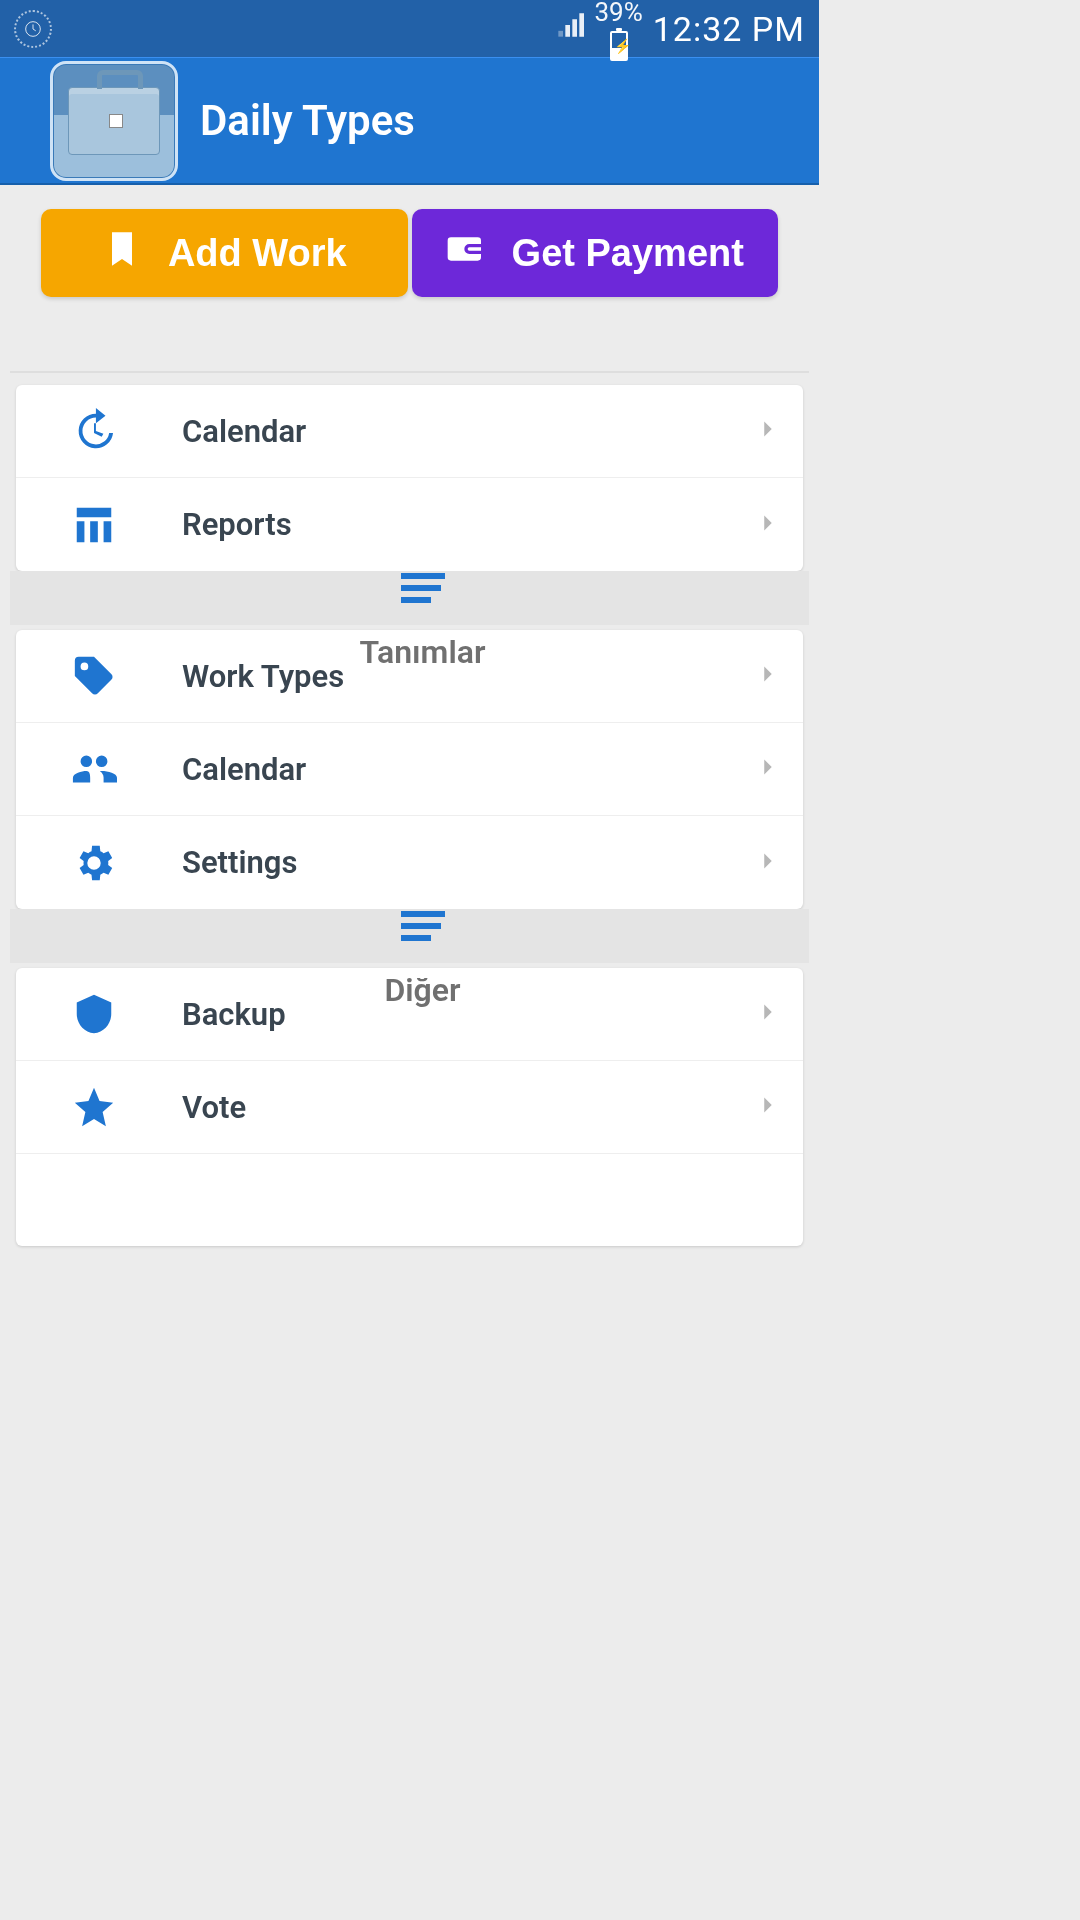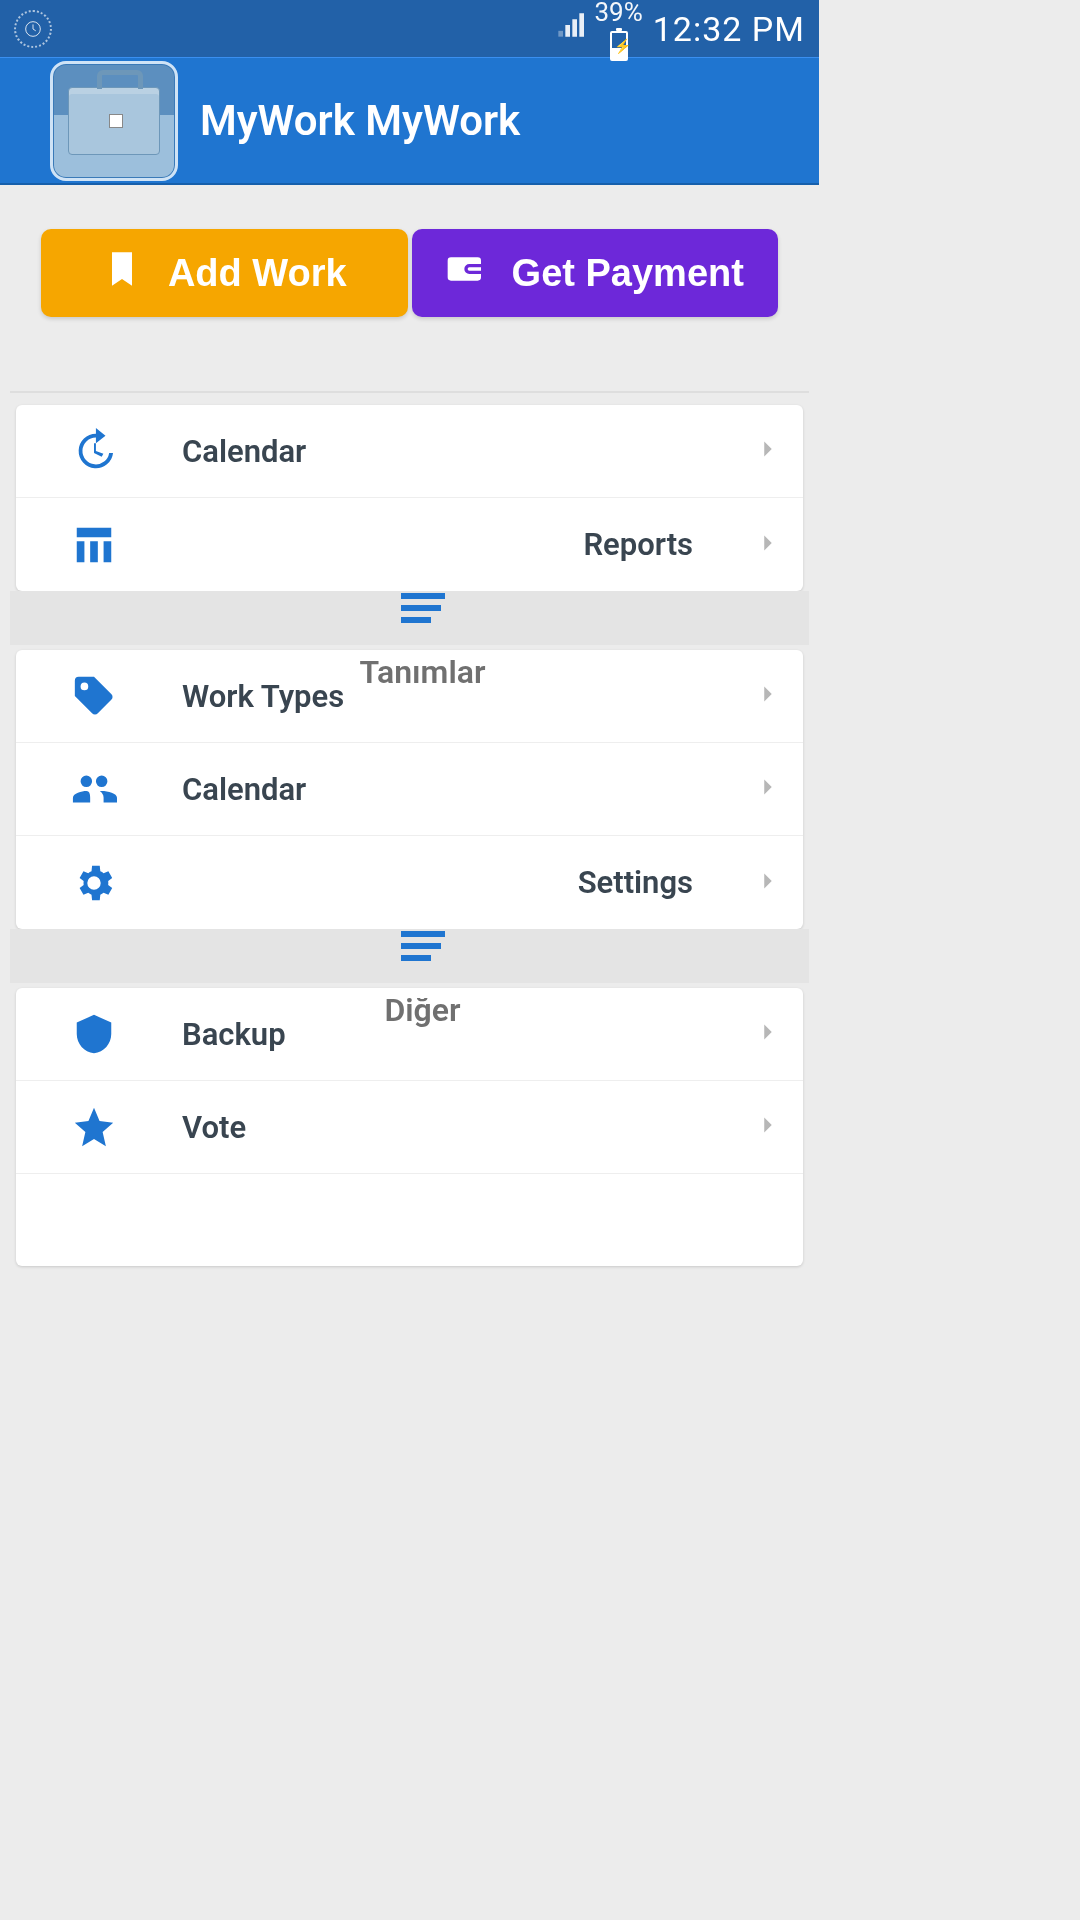--- a/index.html
+++ b/index.html
@@ -67,21 +67,21 @@
     background: transparent;
   }
   .briefcase::after {
     content:""; position:absolute; left:40px; top:26px;
     width:12px; height:12px; background:#fff; border:1px solid #888;
   }
   .app-title { color:#fff; font-size: 42px; font-weight: 600; }
 
   
   .actions {
-    padding: 44px 41px 0 41px;
+    padding: 24px 41px 0 41px;
     display:flex; gap:4px;justify-content:center;
   }
   .btn {
     flex:1;
     height: 88px;
     border-radius: 10px;
     border:none;
     display:flex; align-items:center; justify-content:center;
     gap: 26px;
     color:#fff;
@@ -105,21 +105,21 @@
   }
   .card + .section-header { margin-top: 0; }
   .row {
     height: 93px;
     display:flex; align-items:center;
     padding: 0 20px 0 50px;
     border-bottom: 1px solid #eeeeee;
     gap: 60px;
     position:relative;
   }
-  .row:last-child { border-bottom:none;text-align:right; }
+  .row:last-child { border-bottom:none; }
   .row-empty { height: 92px; }
   .row-icon { width: 56px; display:flex; align-items:center; justify-content:center; }
   .row-icon svg { width:46px; height:46px; fill:#1f75d0; }
   .row-label { flex:1; font-size: 31px; font-weight:600; color:#394550; }
   .row-chevron svg { width:30px; height:30px; fill:#b7b7b7; }
 
   .section-header {
     height: 54px;
     background:#e4e4e4;
     margin: 5px 10px 5px 10px;
@@ -158,21 +158,21 @@
         </span>
     </span>
     <span class="time">12:32 PM</span>
   </div>
 </div>
 
 <div class="app-header">
   <div class="app-logo">
     <div class="briefcase"></div>
   </div>
-  <div class="app-title">MyWork MyWork</div>
+  <div class="app-title">Daily Types</div>
 </div>
 
 <div class="actions">
   <button class="btn btn-orange">
     <span>
       <svg viewBox="0 0 24 24">
           <path d="M6 2h12v20l-6-4-6 4z"></path>
         </svg>
     </span>
     <span>Add Work</span>

